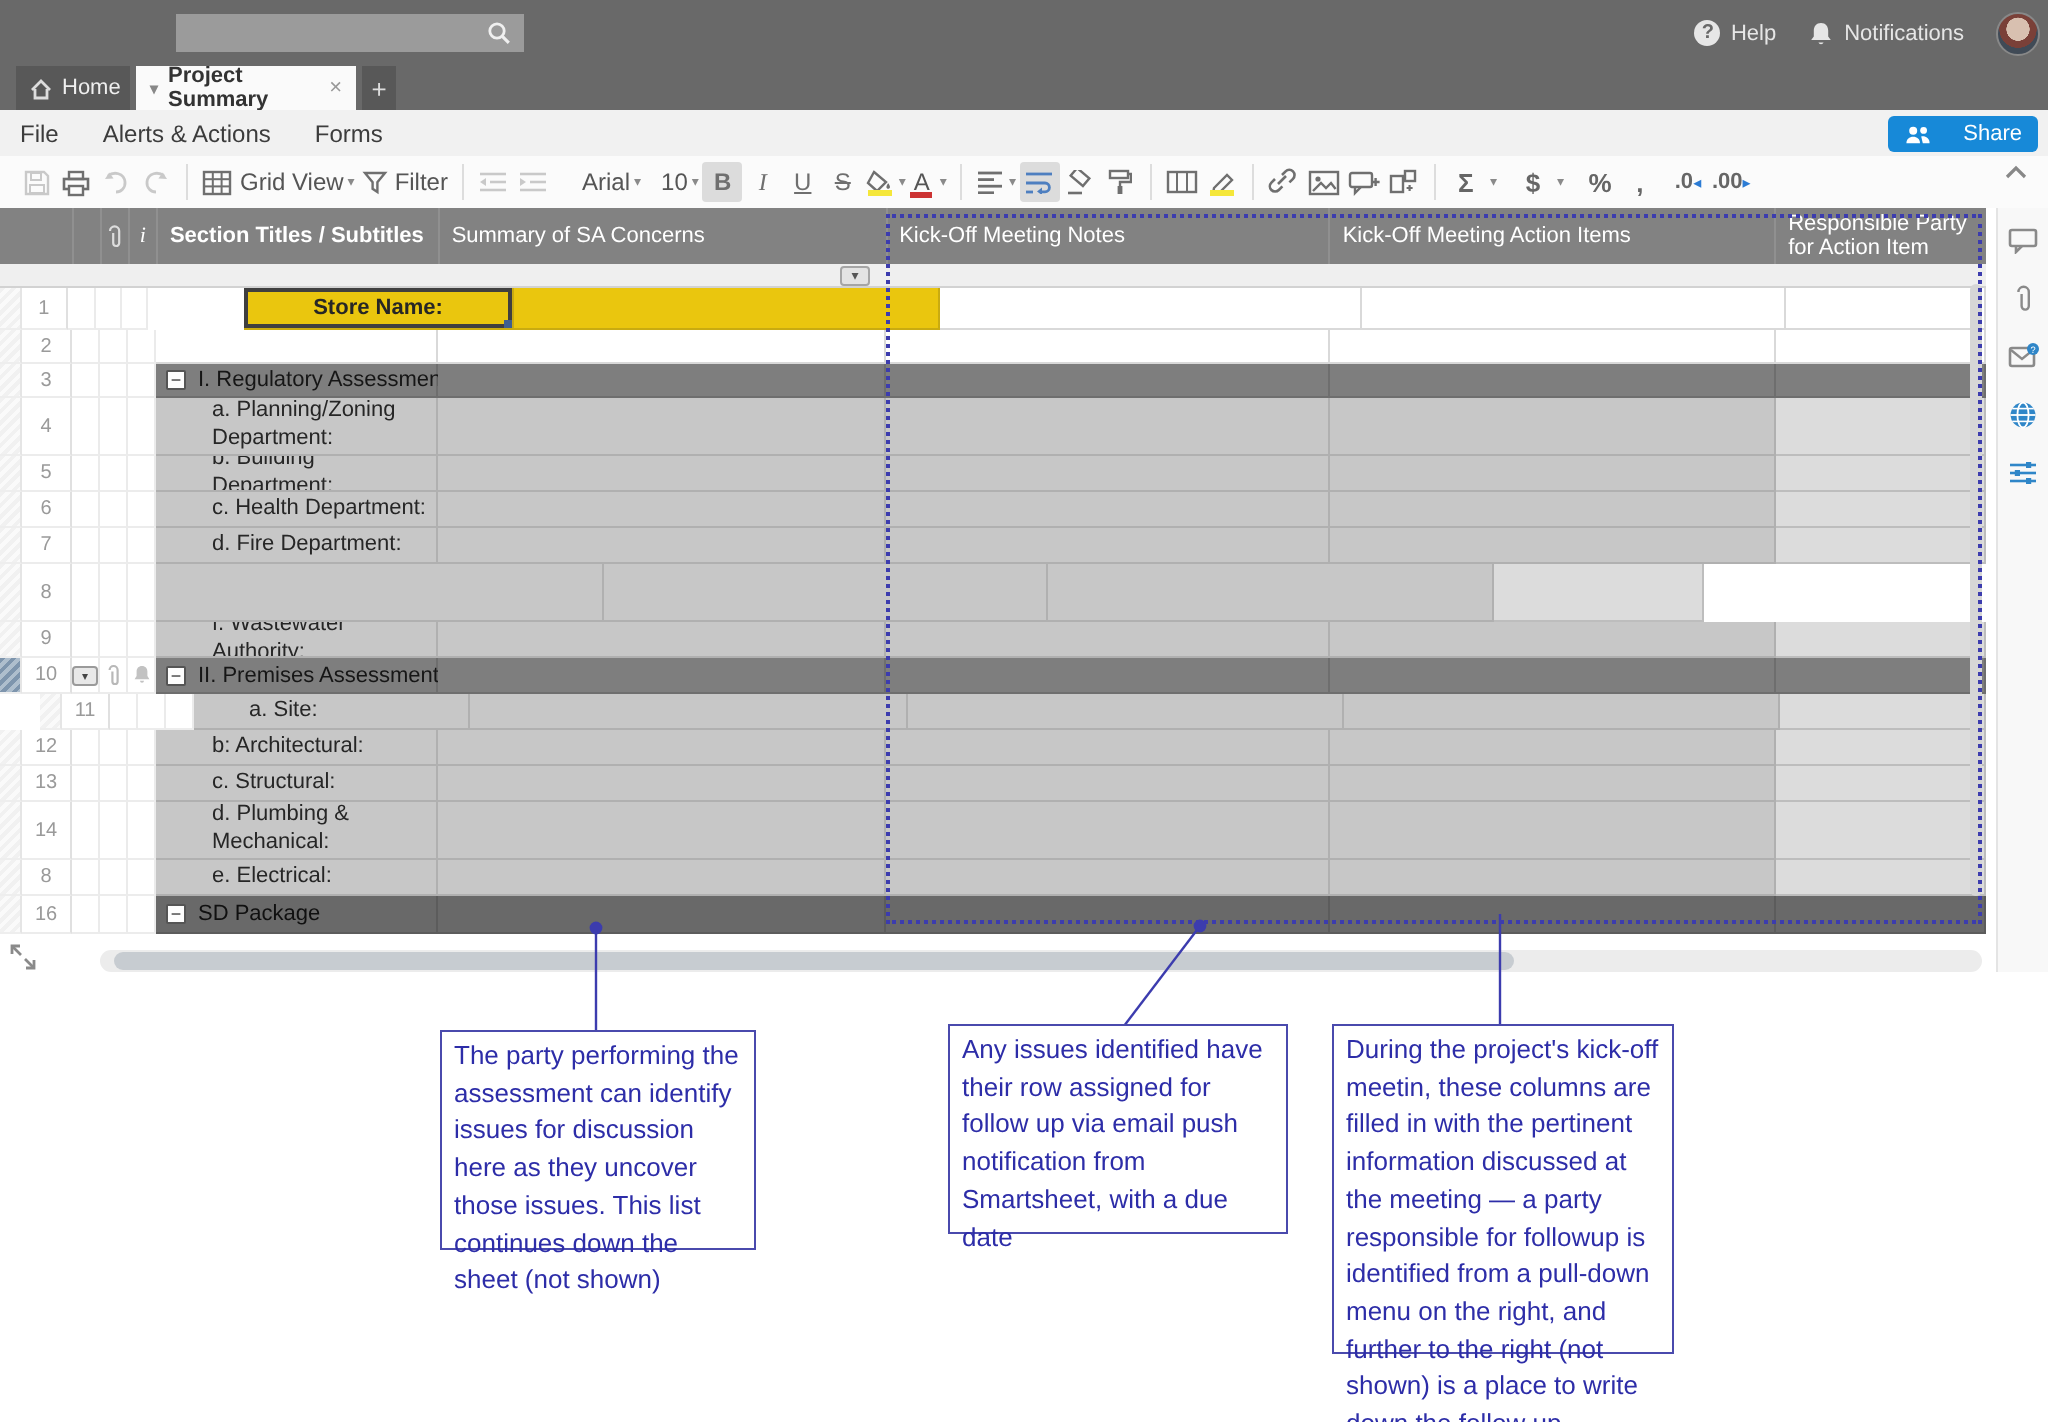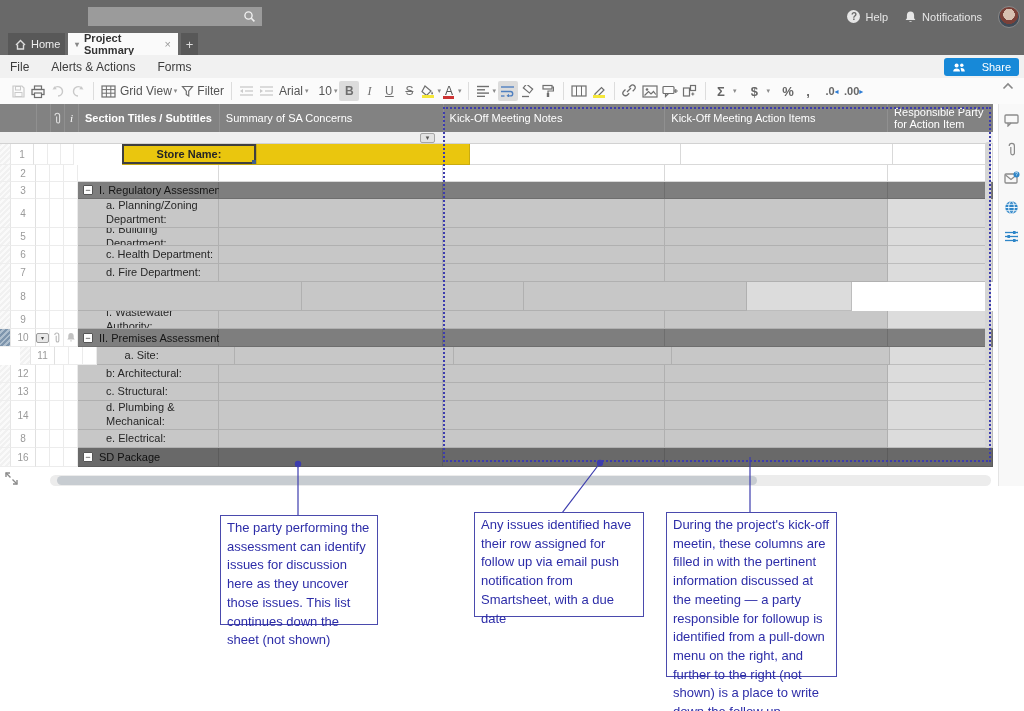--- a/index.html
+++ b/index.html
@@ -216,21 +216,21 @@
         </svg>
       </span>
     <span class="ti dis">
         <svg class="ic" width="15" height="12" viewBox="0 0 15 12">
           <line x1="1" y1="2" x2="14" y2="2" stroke="#6f6f6f" stroke-width="1.3"></line>
           <line x1="6" y1="6" x2="14" y2="6" stroke="#6f6f6f" stroke-width="1.3"></line>
           <line x1="1" y1="10" x2="14" y2="10" stroke="#6f6f6f" stroke-width="1.3"></line>
           <path d="M1 4 L4 6 L1 8 Z" fill="#6f6f6f"></path>
         </svg>
       </span>
-    <span class="ti" style="margin-left:0">
+    <span class="ti" style="margin-left:12px">
         <span class="tlabel">Arial</span>
         <span class="caret">▾</span>
       </span>
     <span class="ti" style="margin-left:6px">
         <span class="tlabel">10</span>
         <span class="caret">▾</span>
       </span>
     <span class="ti on" style="font-weight:bold">B</span>
     <span class="ti" style="font-style:italic; font-family:'Liberation Serif',serif">I</span>
     <span class="ti" style="text-decoration:underline">U</span>

